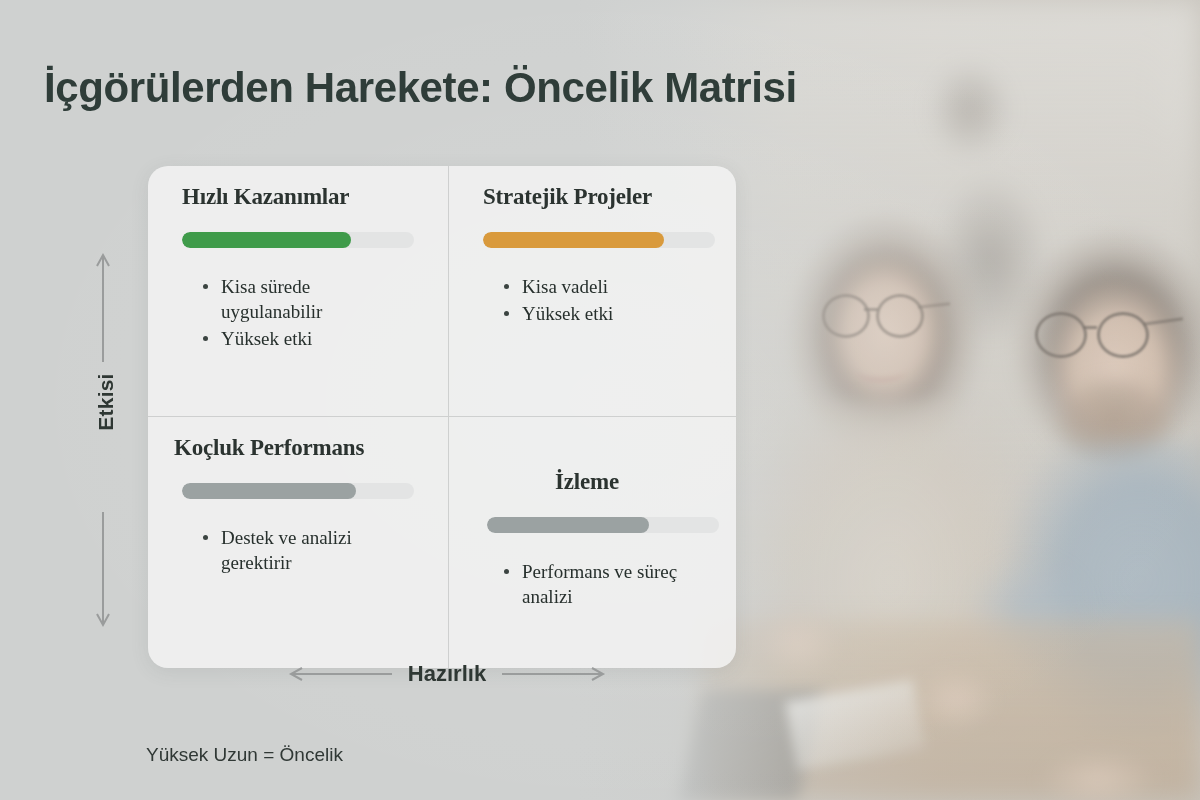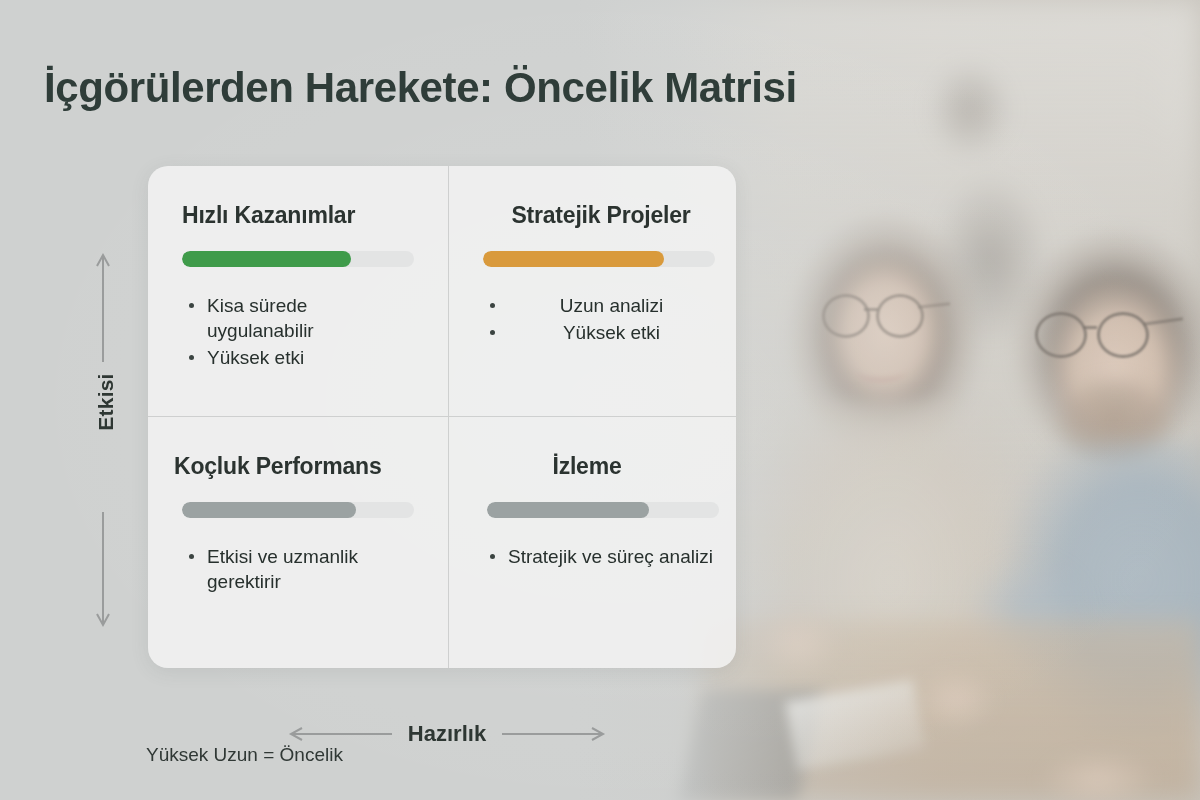--- a/index.html
+++ b/index.html
@@ -215,58 +215,59 @@
     background: rgba(245,245,245,.80);
     border-radius: 20px;
     box-shadow: 0 4px 18px rgba(90,95,95,.12);
     display: grid;
     grid-template-columns: 1fr 1fr;
     grid-template-rows: 1fr 1fr;
     overflow: hidden;
   }
   .quad {
     position: relative;
-    padding: 36px 34px 0 34px;
+    padding: 18px 34px 0 34px;
     box-sizing: border-box;
+    font-family: Liberation Serif, serif;
   }
   .quad.q1 { border-right: 1px solid rgba(180,182,182,.55); border-bottom: 1px solid rgba(180,182,182,.55); }
-  .quad.q2 { border-bottom: 1px solid rgba(180,182,182,.55); text-align: center; }
+  .quad.q2 { border-bottom: 1px solid rgba(180,182,182,.55); }
   .quad.q3 { border-right: 1px solid rgba(180,182,182,.55); }
   .quad.q4 { }
 
   .quad-title {
     font-size: 23px;
     font-weight: 700;
     color: #2b3330;
     white-space: nowrap;
     margin: 0 0 22px 0;
     letter-spacing: -0.2px;
   }
-  .quad.q4 .quad-title { text-align: center; padding-right: 28px; }
+  .quad.q4 .quad-title { text-align: center; padding-right: 28px; margin-top: 34px; }
   .quad.q3 .quad-title { margin-left: -8px; }
 
   .bar-track {
     width: 232px;
     height: 16px;
     border-radius: 9px;
     background: #e3e4e4;
     position: relative;
     margin-bottom: 26px;
     overflow: hidden;
   }
   .bar-fill {
     position: absolute;
     left: 0; top: 0; bottom: 0;
     border-radius: 9px;
   }
   .quad.q4 .bar-track { margin-left: 4px; }
 
   .bullets {
     list-style: none;
-    margin: 4px;
+    margin: 18px;
     padding: 0;
   }
   .bullets li {
     position: relative;
     padding-left: 21px;
     font-size: 19px;
     line-height: 1.32;
     color: #27302d;
     margin-bottom: 2px;
     max-width: 215px;
@@ -300,21 +301,21 @@
     transform: rotate(-90deg);
     font-size: 21px;
     font-weight: 700;
     color: #2e3733;
     letter-spacing: .2px;
   }
 
   .x-axis {
     position: absolute;
     left: 252px;
-    top: 714px;
+    top: 654px;
     width: 390px;
     height: 40px;
     display: flex;
     align-items: center;
     justify-content: center;
     gap: 14px;
   }
   .x-label {
     font-size: 22px;
     font-weight: 700;
@@ -399,42 +400,42 @@
         <li>Yüksek etki</li>
       </ul>
     </div>
 
     <div class="quad q2">
       <div class="quad-title">Stratejik Projeler</div>
       <div class="bar-track" style="background: rgb(227, 228, 228);">
         <div class="bar-fill" id="bar1" style="width: 78%; background: rgb(217, 154, 60);"></div>
       </div>
       <ul class="bullets">
-        <li>Uzun analizi</li>
+        <li>Kisa vadeli</li>
         <li>Yüksek etki</li>
       </ul>
     </div>
 
     <div class="quad q3">
       <div class="quad-title">Koçluk Performans</div>
       <div class="bar-track" style="background: rgb(227, 228, 228);">
         <div class="bar-fill" id="bar2" style="width: 75%; background: rgb(155, 162, 162);"></div>
       </div>
       <ul class="bullets">
-        <li>Etkisi ve uzmanlik gerektirir</li>
+        <li>Destek ve analizi gerektirir</li>
       </ul>
     </div>
 
     <div class="quad q4">
       <div class="quad-title">İzleme</div>
       <div class="bar-track" style="background: rgb(227, 228, 228);">
         <div class="bar-fill" id="bar3" style="width: 70%; background: rgb(155, 162, 162);"></div>
       </div>
       <ul class="bullets">
-        <li>Stratejik ve süreç analizi</li>
+        <li>Performans ve süreç analizi</li>
       </ul>
     </div>
 
   </div>
 
   <div class="x-axis">
     <svg width="110" height="20" viewBox="0 0 110 20">
       <line x1="8" y1="10" x2="108" y2="10" stroke="#9a9c9c" stroke-width="2"></line>
       <polyline points="18,4 7,10 18,16" fill="none" stroke="#9a9c9c" stroke-width="2"></polyline>
     </svg>

